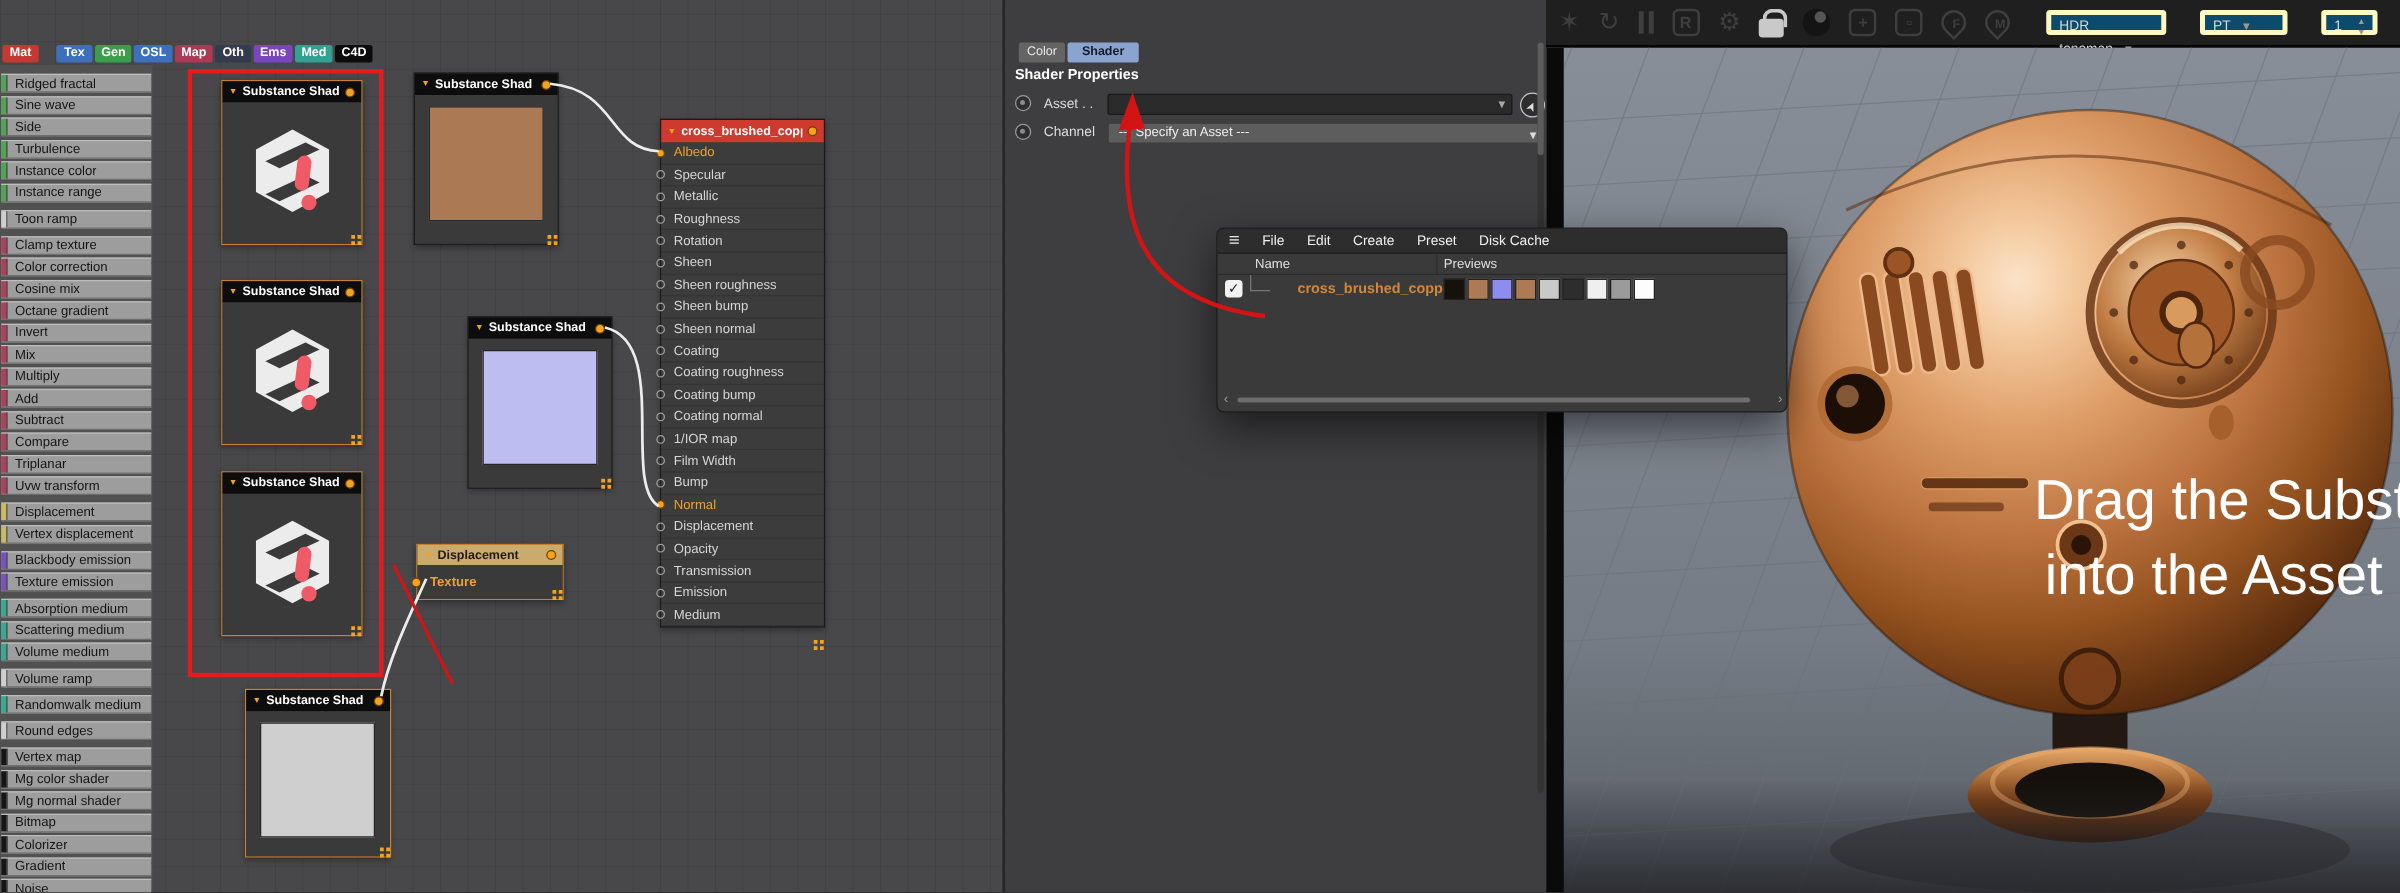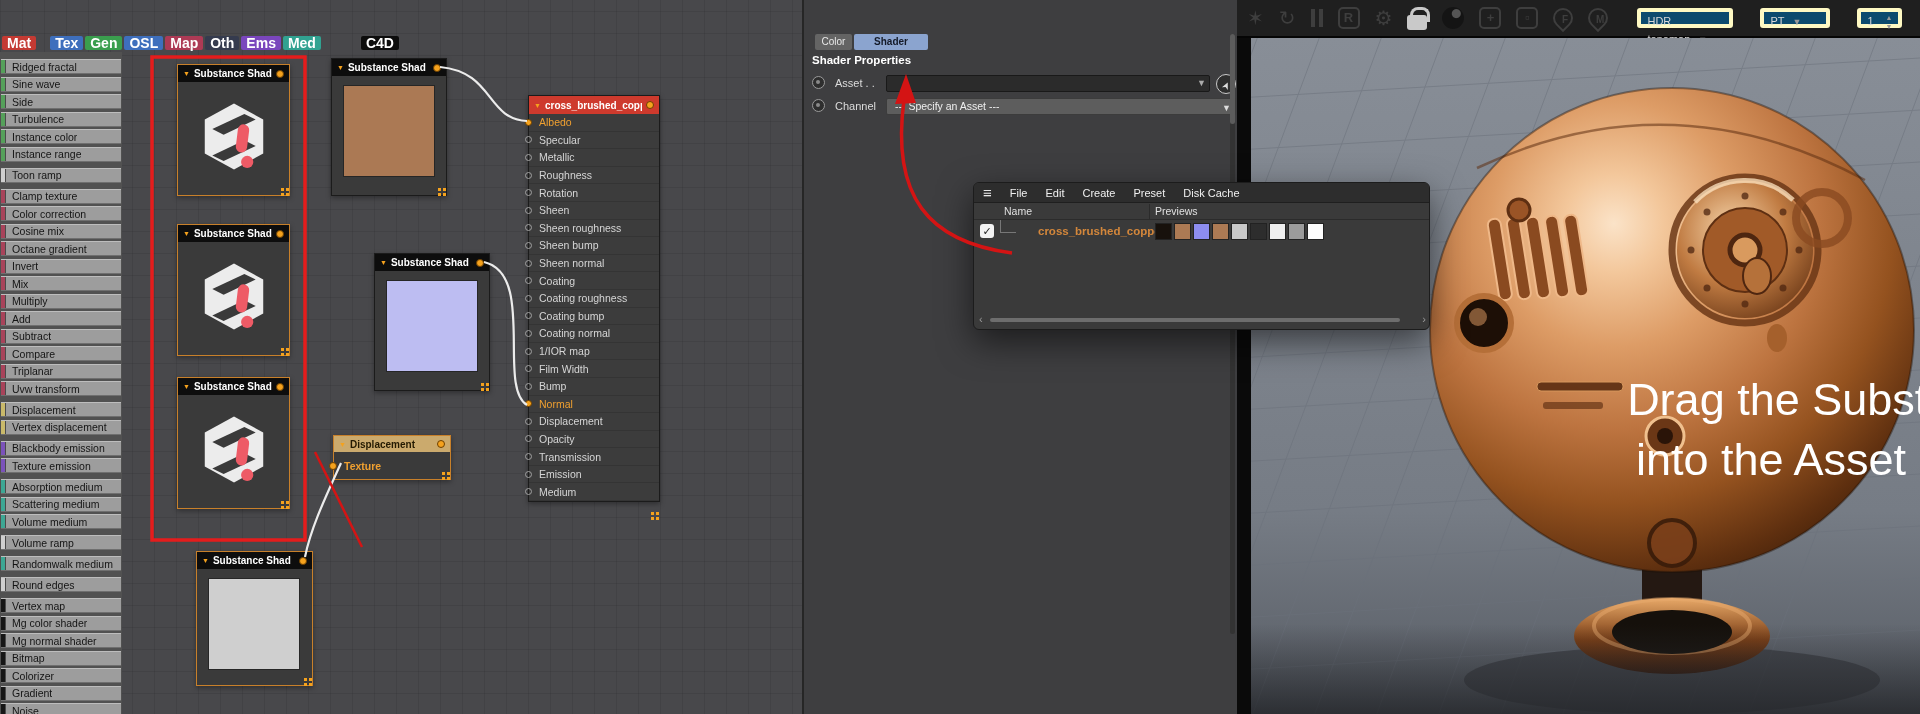--- a/index.html
+++ b/index.html
@@ -21,21 +21,21 @@
     border-radius:3px; color:#e2e2e2; font-size:11px; line-height:17px; text-align:center; cursor:default; }
   #btn-material { left:13px; width:113px; }
   #btn-tag { left:149px; width:127px; }
   #tb-divider { position:absolute; left:302px; top:13px; width:36px; height:1px; background:#424242; }
   #search-label { position:absolute; left:352px; top:7px; font-size:11px; color:#d8d8d8; }
   #search-input { position:absolute; left:425px; top:4px; width:145px; height:19px; background:#1e1e1e;
     border:1px solid #151515; border-radius:2px; color:#ddd; font-size:11px; padding:0 5px; font-family:inherit; }
   
   #cat-tabs { position:absolute; left:2px; top:36px; display:flex; gap:2px; z-index:5; }
   .cat-tab { min-width:29px; padding:0 5px; height:14px; border-radius:2px; color:#fff;
-    font-size:14px; font-weight:bold; text-align:center; line-height:14px; }
+    font-size:10px; font-weight:bold; text-align:center; line-height:14px; }
   
   #sidebar-col { position:absolute; left:0; top:52px; width:122px; height:662px; background:#515151; }
   #sidebar { position:absolute; left:0; top:7px; width:122px; }
   .side-item { position:relative; height:15px; margin:0 1px 2.5px 1px; background:#9d9d9d;
     border-top:1px solid #bdbdbd; border-bottom:1px solid #6f6f6f; display:flex; align-items:center; }
   .side-item.gap { margin-top:6px; }
   .side-edge { width:5px; height:100%; margin-right:6px; border-right:1px solid #4a4a4a; }
   .side-label { font-size:10.5px; color:#141414; white-space:nowrap; overflow:hidden; }
   
   .node { position:absolute; background:#333; border:1px solid #1b1b1b; box-shadow:0 2px 5px rgba(0,0,0,.35); }
@@ -72,21 +72,21 @@
   #annot { z-index:40; }
   
   #select-these { position:absolute; left:368px; top:546px; font-size:46px; color:#fff; z-index:10; white-space:nowrap; }
   #drag-text { position:absolute; left:806px; top:370px; width:432px; text-align:center;
     font-size:45px; line-height:60px; color:#fff; z-index:10; }
   
   #props { position:absolute; left:802px; top:0; width:435px; height:714px; background:#3e3e40;
     border-left:2px solid #262626; }
   .ptab { position:absolute; top:34px; height:16px; border-radius:2px; font-size:10px; text-align:center; line-height:16px; }
   #ptab-basic { left:11px; width:37px; background:#646464; color:#e8e8e8; }
-  #ptab-shader { left:50px; width:74px; background:#8ba4cf; color:#141a28; font-weight:bold; }
+  #ptab-shader { left:50px; width:57px; background:#8ba4cf; color:#141a28; font-weight:bold; }
   #props-heading { position:absolute; left:8px; top:54px; font-size:11.5px; font-weight:bold; color:#fff; }
   .prow { position:absolute; left:0; width:435px; height:18px; }
   #row-asset { top:74px; } #row-channel { top:97px; }
   .radio { position:absolute; left:8px; top:2px; width:13px; height:13px; border-radius:50%;
     border:1.5px solid #9a9a9a; background:#2e2e2e; }
   .radio::after { content:""; position:absolute; left:3px; top:3px; width:4px; height:4px; border-radius:50%; background:#8a8a8a; }
   .prow .plabel { position:absolute; left:31px; top:3px; font-size:11px; color:#dcdcdc; }
   #asset-field { position:absolute; left:82px; top:1px; width:324px; height:17px; background:#2b2b2b;
     border:1px solid #191919; border-radius:2px; }
   #asset-field .chev { position:absolute; right:3px; top:2px; color:#aaa; font-size:9px; }
@@ -159,21 +159,21 @@
 
     <div id="cat-tabs">
         <span class="cat-tab" style="background: rgb(196, 58, 51);">Mat</span>
         <span class="cat-tab" style="background: rgb(62, 111, 189); margin-left: 12px;">Tex</span>
         <span class="cat-tab" style="background: rgb(58, 158, 78);">Gen</span>
         <span class="cat-tab" style="background: rgb(62, 111, 189);">OSL</span>
         <span class="cat-tab" style="background: rgb(173, 58, 85);">Map</span>
         <span class="cat-tab" style="background: rgb(53, 59, 78);">Oth</span>
         <span class="cat-tab" style="background: rgb(122, 70, 189);">Ems</span>
         <span class="cat-tab" style="background: rgb(49, 162, 145);">Med</span>
-        <span class="cat-tab" style="background: rgb(12, 12, 12); margin-left: 38px;">C4D</span>
+        <span class="cat-tab" style="background: rgb(12, 12, 12);">C4D</span>
       </div>
 
     <div id="sidebar-col">
       <div id="sidebar">
           <div class="side-item">
             <span class="side-edge" style="background: rgb(85, 160, 90);"></span>
             <span class="side-label">Ridged fractal</span>
           </div>
           <div class="side-item">
             <span class="side-edge" style="background: rgb(85, 160, 90);"></span>

